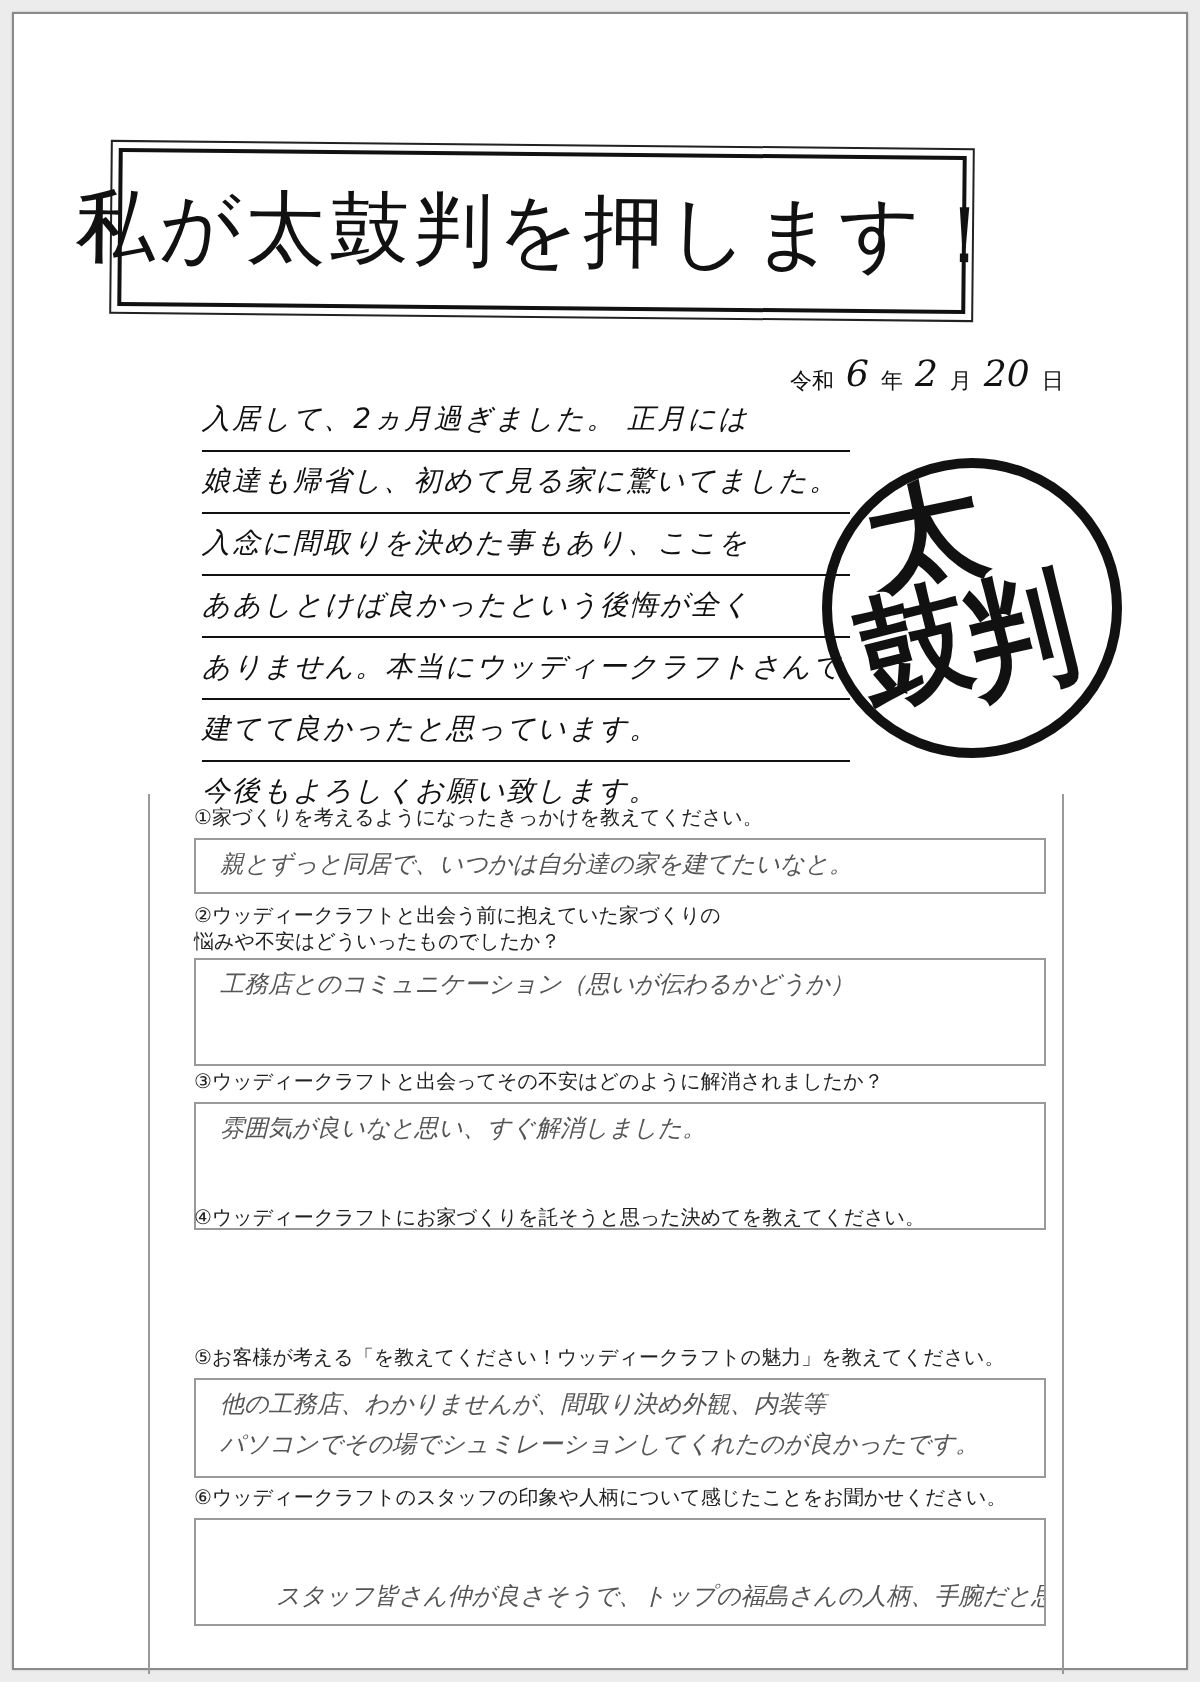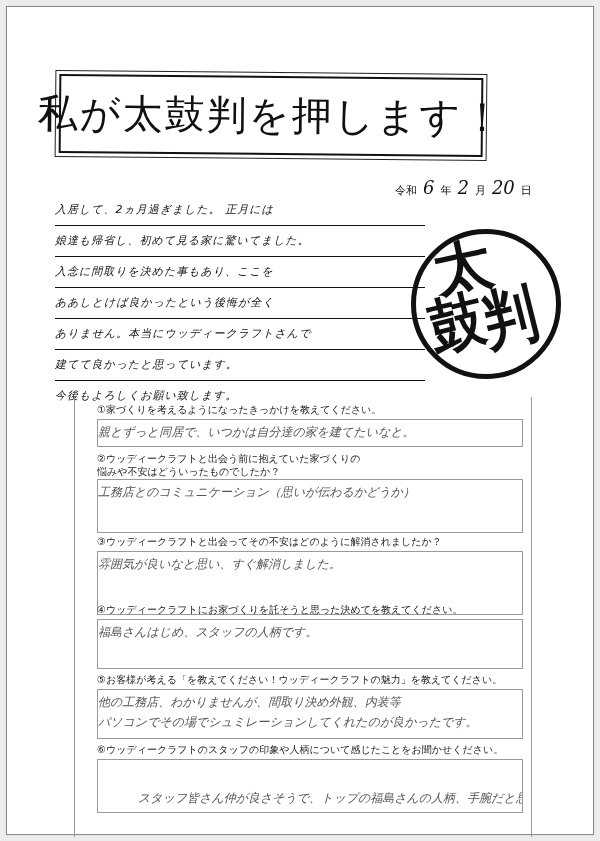--- a/index.html
+++ b/index.html
@@ -4,27 +4,27 @@
 <style>
   html, body { margin:0; padding:0; }
   body { width:600px; height:841px; background:#ececec; position:relative; overflow:hidden; font-family:"DejaVu Sans", sans-serif; }
   .page { position:absolute; left:6px; top:6px; width:586px; height:827px; background:#fff; border:1px solid #8a8a8a; box-shadow:0 0 1px #bbb; }
   .title-box { position:absolute; left:48px; top:65px; width:430px; height:85px; border:1px solid #222; transform:rotate(0.55deg); }
   .title-inner { position:absolute; left:3px; top:3px; right:3px; bottom:3px; border:2px solid #111; display:flex; align-items:center; justify-content:center; }
   .title-text { font-size:40px; letter-spacing:2px; color:#111; font-family:"DejaVu Sans", sans-serif; white-space:nowrap; }
   .date { position:absolute; left:388px; top:170px; font-size:11px; color:#111; display:flex; align-items:flex-end; gap:6px; }
   .date .hw { font-family:"DejaVu Serif", serif; font-style:italic; font-size:18px; }
   .letter { position:absolute; left:48px; top:188px; width:370px; }
-  .letter-line { height:30px; border-bottom:1.5px solid #111; font-family:"DejaVu Sans", sans-serif; font-size:11px; line-height:30px; color:#111; white-space:nowrap; letter-spacing:1px; font-style:italic; }
+  .letter-line { height:30px; border-bottom:1.5px solid #111; font-family:"DejaVu Sans", sans-serif; font-size:14px; line-height:30px; color:#111; white-space:nowrap; letter-spacing:1px; font-style:italic;margin-left:46px; }
   .letter-line:last-child { border-bottom:none; }
   .seal { position:absolute; left:404px; top:222px; width:140px; height:140px; border:5px solid #111; border-radius:50%; overflow:hidden; }
   .seal-char { position:absolute; font-family:"DejaVu Sans", sans-serif; font-weight:bold; color:#111; }
   .survey { position:absolute; left:44px; top:390px; width:456px; height:440px; border-left:1px solid #999; border-right:1px solid #999;margin-left:23px; }
   .q { position:absolute; left:22px; font-size:10px; color:#222; line-height:13px; }
-  .ans { position:absolute; left:22px; width:426px; border:1px solid #9a9a9a; font-size:12px; color:#555; line-height:20px; padding:2px 0; box-sizing:border-box; font-style:italic; white-space:nowrap; overflow:hidden; }
+  .ans { position:absolute; left:22px; width:426px; border:1px solid #9a9a9a; font-size:12px; color:#555; line-height:20px; padding:2px 12px; box-sizing:border-box; font-style:italic; white-space:nowrap; overflow:hidden; }
 </style>
 </head>
 <body>
 
 <div class="page">
 
   <div class="title-box">
     <div class="title-inner">
       <span class="title-text">私が太鼓判を押します！</span>
     </div>
@@ -67,23 +67,20 @@
     <div class="ans" style="top:82px;height:54px;">
       <div>工務店とのコミュニケーション（思いが伝わるかどうか）</div>
     </div>
 
     <div class="q" style="top:138px;">③ウッディークラフトと出会ってその不安はどのように解消されましたか？</div>
     <div class="ans" style="top:154px;height:64px;">
       <div>雰囲気が良いなと思い、すぐ解消しました。</div>
     </div>
 
     <div class="q" style="top:206px;">④ウッディークラフトにお家づくりを託そうと思った決めてを教えてください。</div>
-    <div class="ans" style="top:222px;height:50px;">
-      <div>福島さんはじめ、スタッフの人柄です。</div>
-    </div>
 
     <div class="q" style="top:276px;">⑤お客様が考える「を教えてください！ウッディークラフトの魅力」を教えてください。</div>
     <div class="ans" style="top:292px;height:50px;">
       <div>他の工務店、わかりませんが、間取り決め外観、内装等</div>
       <div>パソコンでその場でシュミレーションしてくれたのが良かったです。</div>
     </div>
 
     <div class="q" style="top:346px;">⑥ウッディークラフトのスタッフの印象や人柄について感じたことをお聞かせください。</div>
     <div class="ans" style="top:362px;height:54px;padding-top:28px;padding-left:40px;">
       <div>スタッフ皆さん仲が良さそうで、トップの福島さんの人柄、手腕だと思います。</div>

